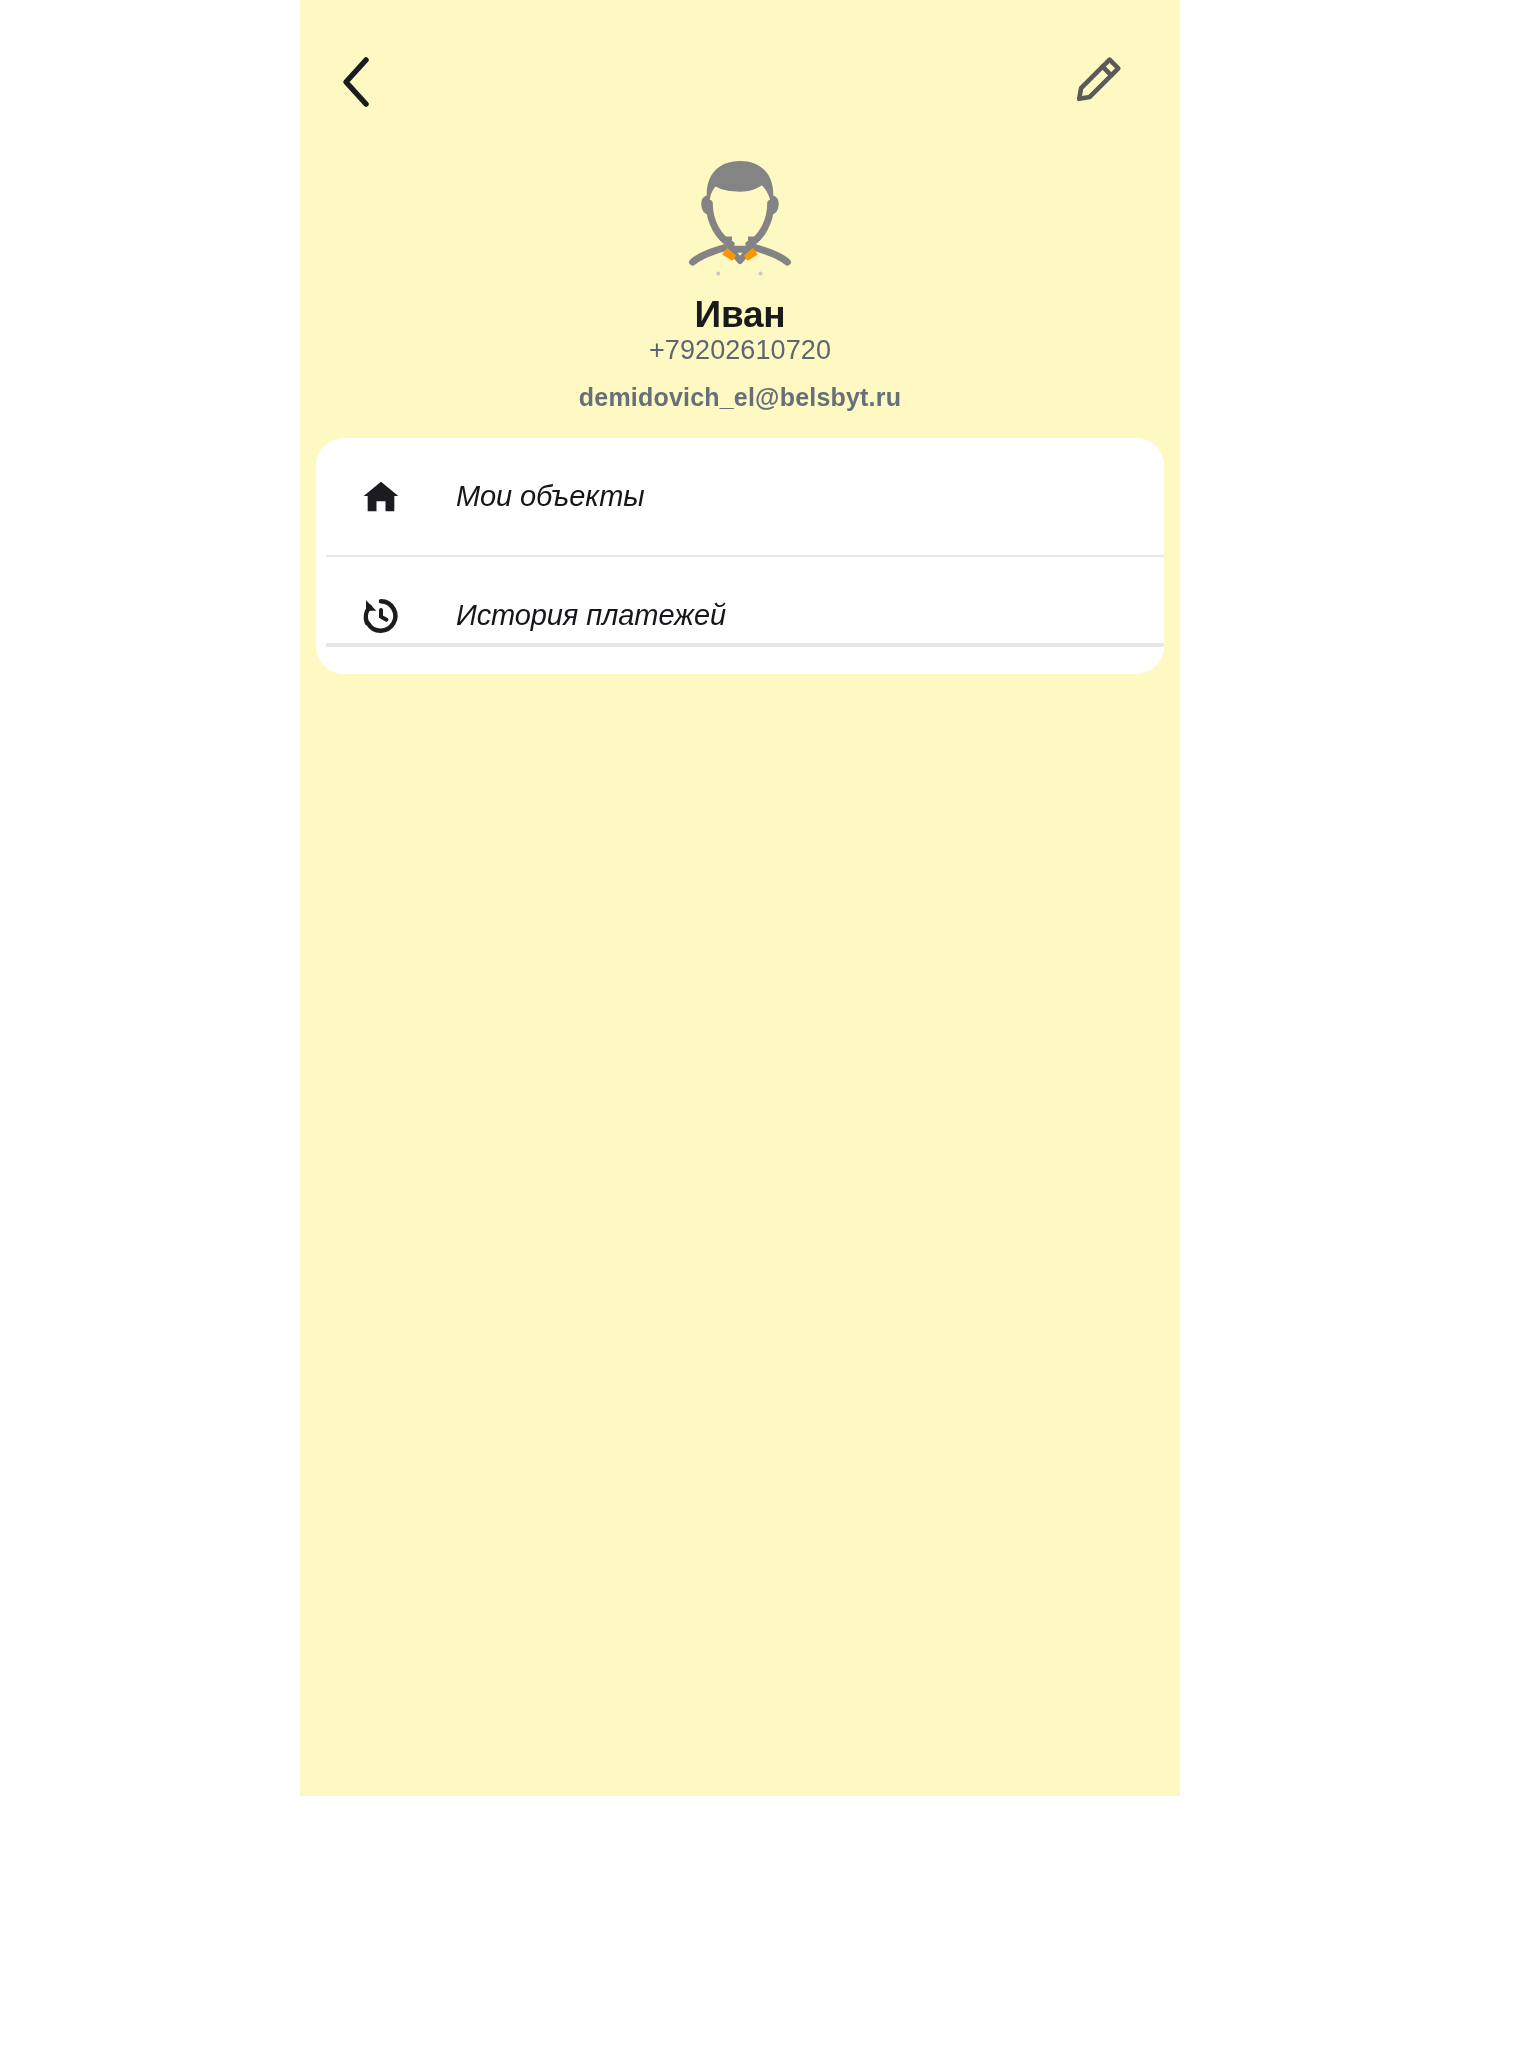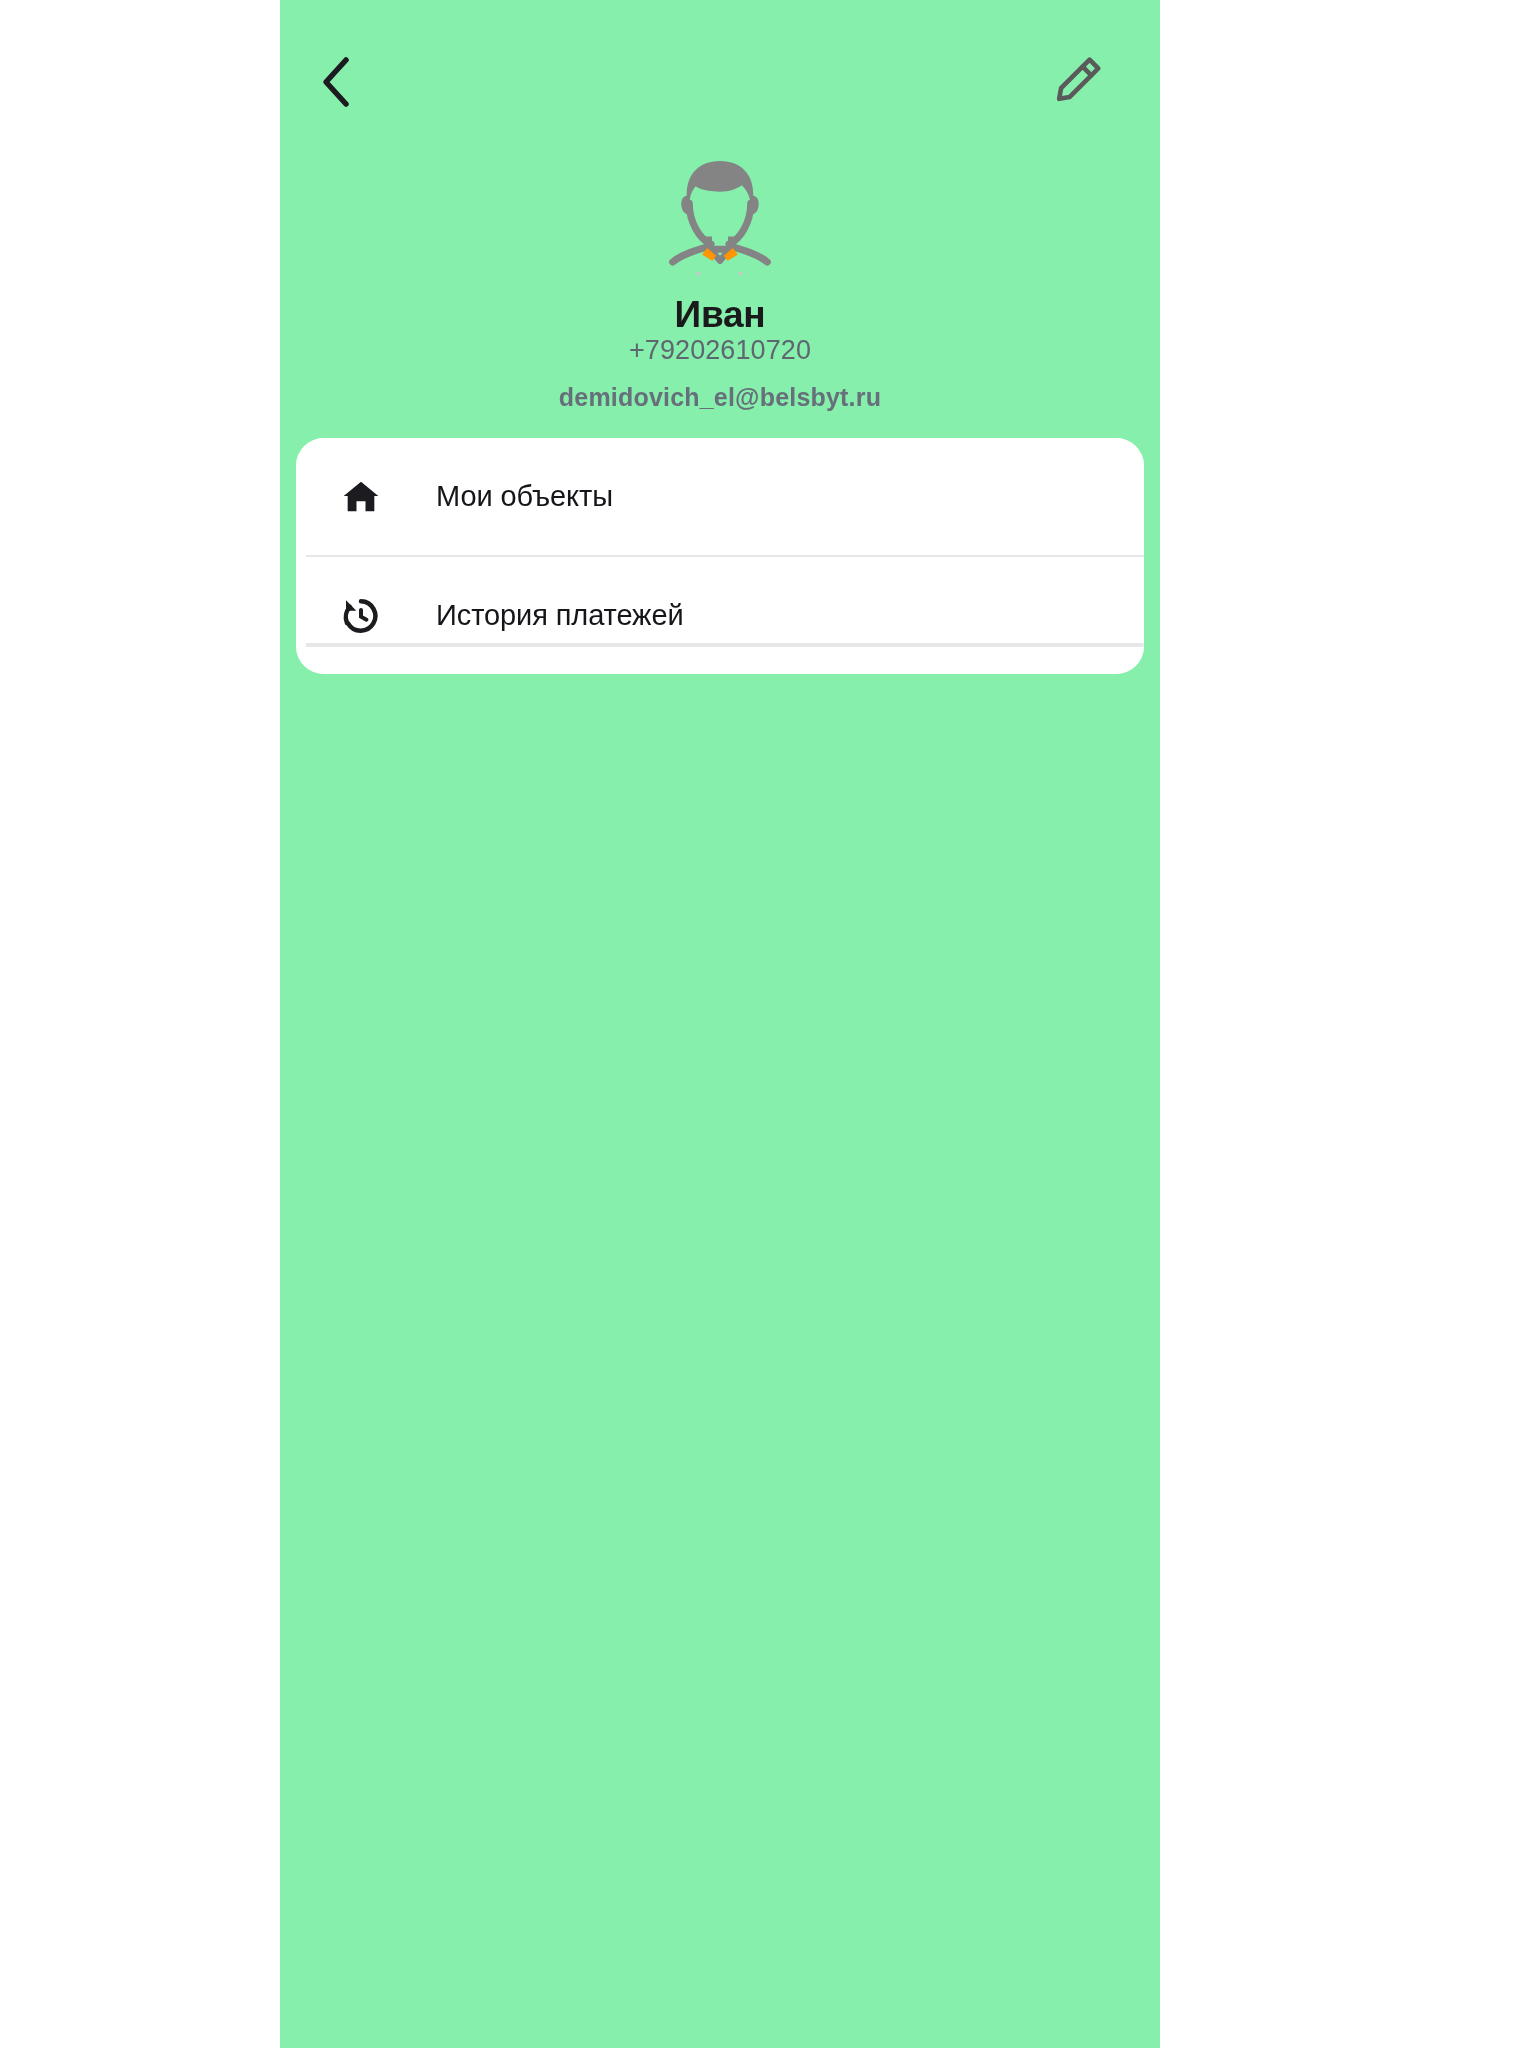--- a/index.html
+++ b/index.html
@@ -7,23 +7,23 @@
     width:1536px; height:2048px;
     background:#ffffff;
     font-family:"Liberation Sans", sans-serif;
     overflow:hidden;
   }
   .page { position:relative; width:1536px; height:2048px; background:#ffffff; }
 
   
   .viewport {
     position:absolute;
-    left:280px; top:0;
-    width:880px; height:2048px;
-    background:#86efac;
+    left:300px; top:0;
+    width:880px; height:1796px;
+    background:#fef9c3;
   }
 
   
   .header {
     position:absolute; left:0; top:0;
     width:880px; height:160px;
   }
   .back-btn {
     position:absolute; left:20px; top:48px;
     width:72px; height:72px;
@@ -60,20 +60,21 @@
     color:#666f7a; letter-spacing:0.2px;
   }
 
   
   .card {
     position:absolute;
     left:16px; width:848px;
     background:#ffffff;
     border-radius:28px;
     overflow:hidden;
+    font-style:italic;
   }
   #card-objects { top:438px; }
   #card-accounts { top:643px; }
 
   .menu-row {
     position:relative;
     height:117px;
     display:flex; align-items:center;
     padding-left:43px;
     cursor:pointer;

